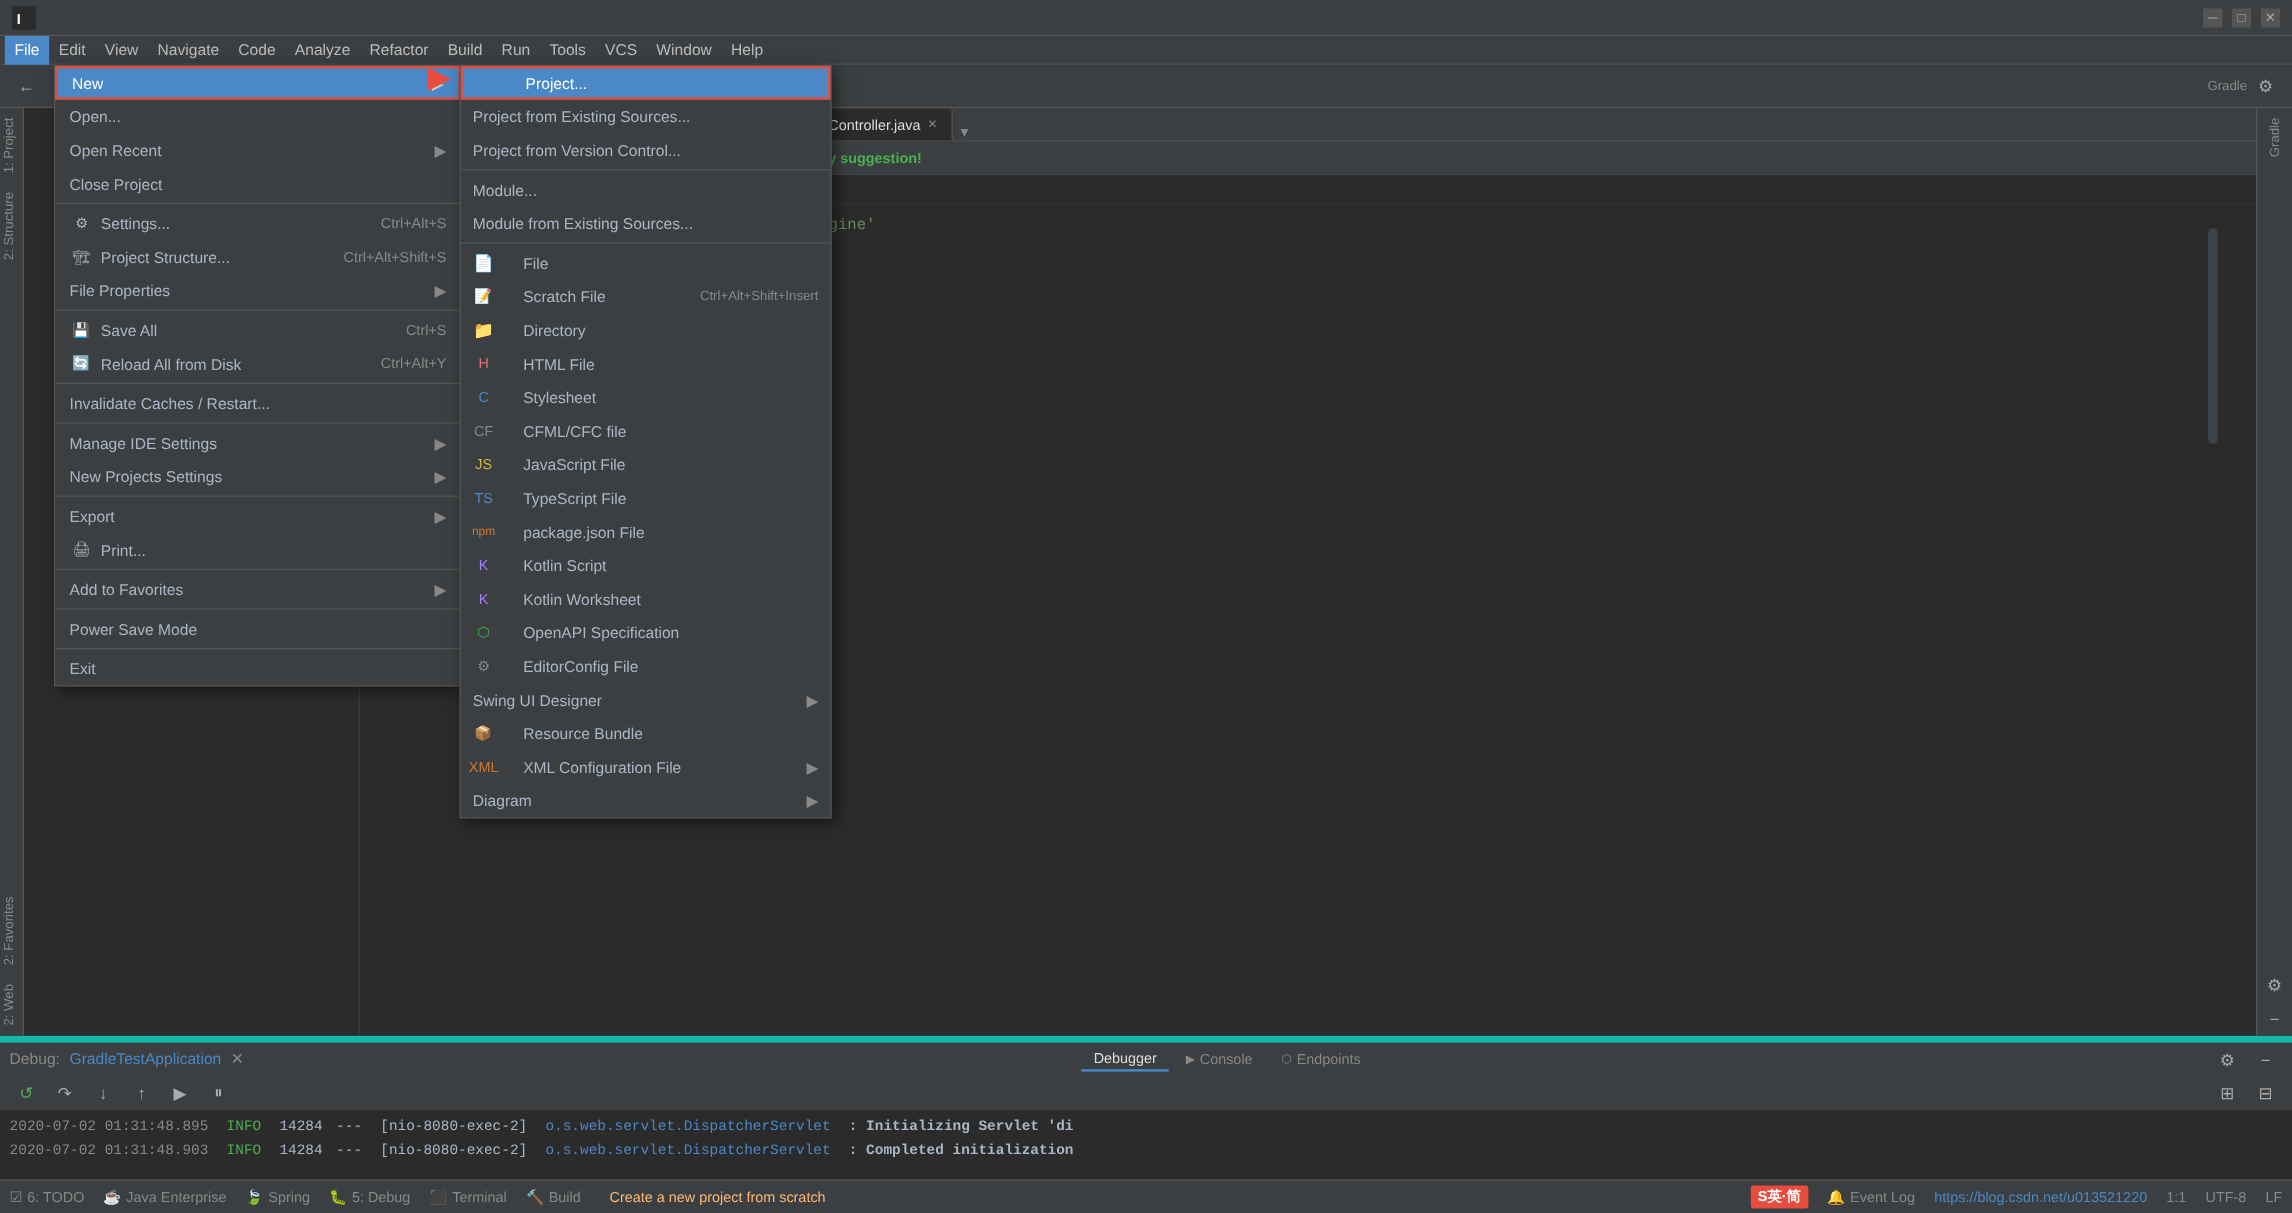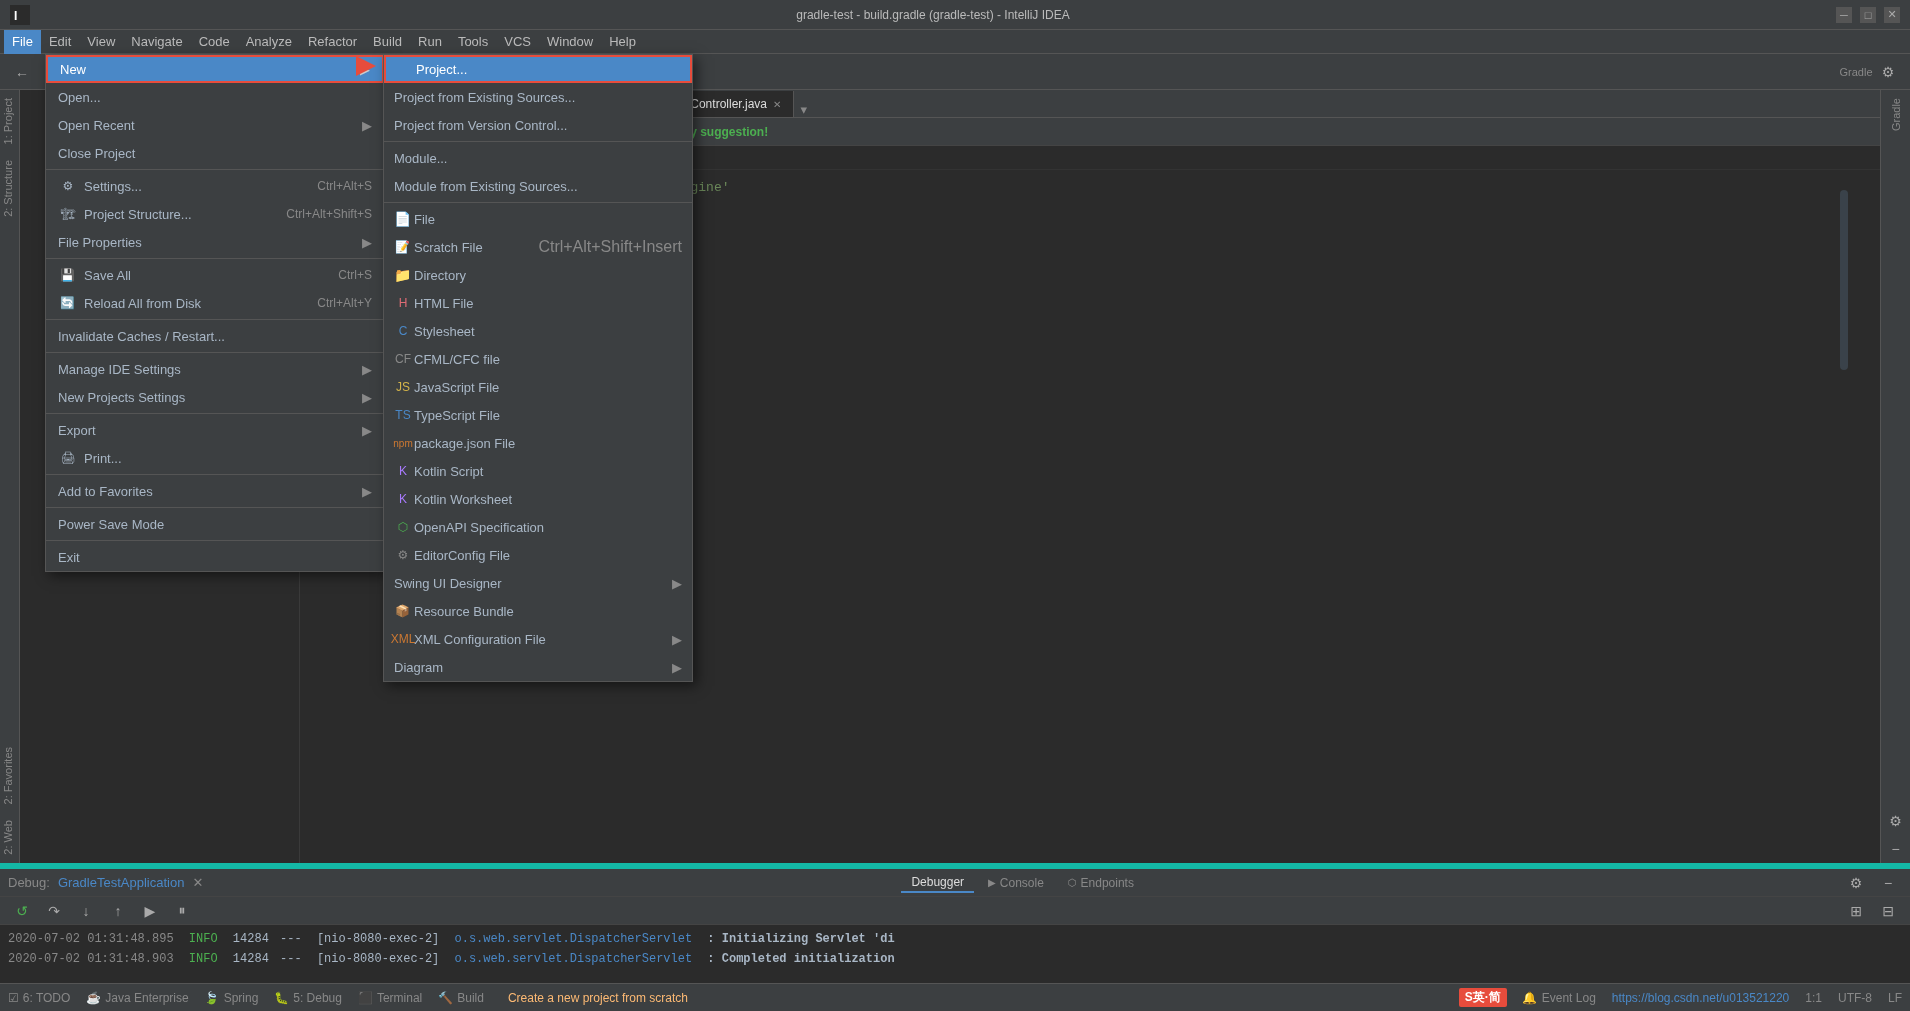--- a/index.html
+++ b/index.html
@@ -250,29 +250,29 @@
       z-index: 101;
     }
     .submenu-item {
       height: 28px;
       display: flex;
       align-items: center;
       padding: 0 10px;
       font-size: 13px;
       color: #a9b7c6;
       cursor: pointer;
-      gap: 2px;
+      gap: 24px;
     }
     .submenu-item.highlighted-sub {
       background: #4a88c7;
       color: #fff;
     }
     .submenu-item .shortcut {
       margin-left: auto;
-      font-size: 16px;
+      font-size: 11px;
       color: #888;
     }
     .submenu-item .arrow {
       margin-left: auto;
       color: #888;
     }
     .submenu-item .item-icon {
       width: 18px;
       height: 18px;
       display: flex; align-items: center; justify-content: center;
@@ -374,21 +374,20 @@
 </head>
 <body>
 
 <div class="title-bar">
   <div class="title-logo">
     <svg width="16" height="16" viewBox="0 0 16 16">
       <rect width="16" height="16" fill="#2b2b2b"></rect>
       <text x="2" y="13" fill="white" font-size="12" font-weight="bold">I</text>
     </svg>
   </div>
-  <div class="title-bar-title">gradle-test - build.gradle (gradle-test) - IntelliJ IDEA</div>
   <div class="title-bar-controls">
     <button class="title-btn">─</button>
     <button class="title-btn">□</button>
     <button class="title-btn">✕</button>
   </div>
 </div>
 
 <div class="menu-bar">
   <div class="menu-item active">File</div>
   <div class="menu-item">Edit</div>

